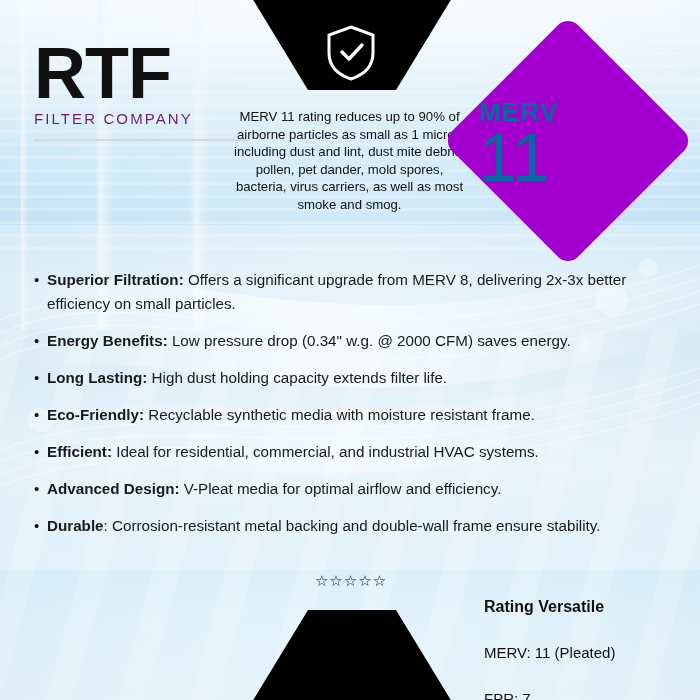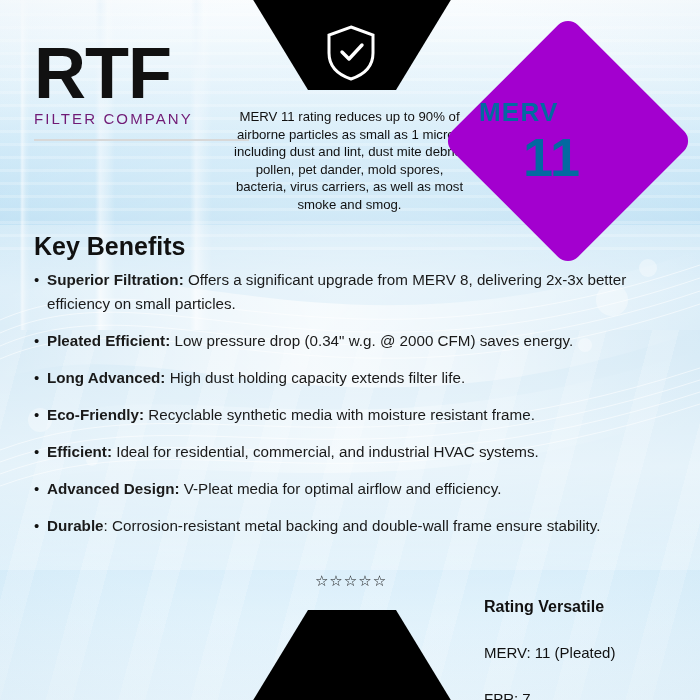--- a/index.html
+++ b/index.html
@@ -161,25 +161,24 @@
     justify-content: center;
     color: #0369a1;
   }
   .merv-word {
     font-size: 26px;
     font-weight: 700;
     letter-spacing: 1.2px;
     line-height: 30px;
   }
   .merv-num {
-    font-size: 54px;
-    font-weight: 700;
+    font-size: 68px;
+    font-weight: 400;
     line-height: 56px;
     margin-top: 2px;
-    margin-left: 44px;
   }
 
   
   .kb-title {
     position: absolute;
     left: 34px; top: 232px;
     font-size: 25px;
     font-weight: 700;
     color: #111;
   }
@@ -297,33 +296,32 @@
   </div>
 
   <div class="merv-desc">MERV 11 rating reduces up to 90% of airborne particles as small as 1 micron including dust and lint, dust mite debris, pollen, pet dander, mold spores, bacteria, virus carriers, as well as most smoke and smog.</div>
 
   <div class="merv-diamond"></div>
   <div class="merv-diamond-inner">
     <div class="merv-word">MERV</div>
     <div class="merv-num">11</div>
   </div>
 
-  <div class="kb-title">Key Benefits</div>
   <div class="benefits" id="benefits-list">
       <div class="benefit">
         <span class="bullet">•</span>
         <span class="benefit-text"><b>Superior Filtration:</b><span> Offers a significant upgrade from MERV 8, delivering 2x-3x better efficiency on small particles.</span></span>
       </div>
       <div class="benefit">
         <span class="bullet">•</span>
-        <span class="benefit-text"><b>Pleated Efficient:</b><span> Low pressure drop (0.34" w.g. @ 2000 CFM) saves energy.</span></span>
-      </div>
-      <div class="benefit">
-        <span class="bullet">•</span>
-        <span class="benefit-text"><b>Long Advanced:</b><span> High dust holding capacity extends filter life.</span></span>
+        <span class="benefit-text"><b>Energy Benefits:</b><span> Low pressure drop (0.34" w.g. @ 2000 CFM) saves energy.</span></span>
+      </div>
+      <div class="benefit">
+        <span class="bullet">•</span>
+        <span class="benefit-text"><b>Long Lasting:</b><span> High dust holding capacity extends filter life.</span></span>
       </div>
       <div class="benefit">
         <span class="bullet">•</span>
         <span class="benefit-text"><b>Eco-Friendly:</b><span> Recyclable synthetic media with moisture resistant frame.</span></span>
       </div>
       <div class="benefit">
         <span class="bullet">•</span>
         <span class="benefit-text"><b>Efficient:</b><span> Ideal for residential, commercial, and industrial HVAC systems.</span></span>
       </div>
       <div class="benefit">

